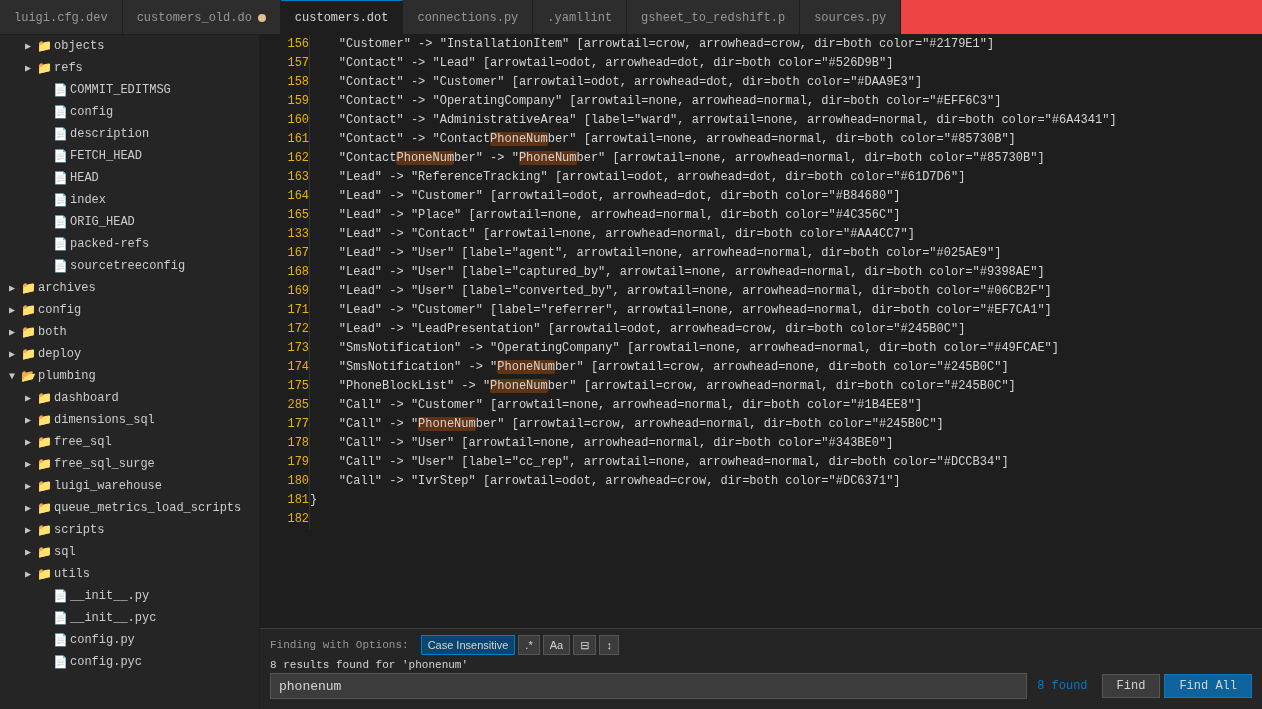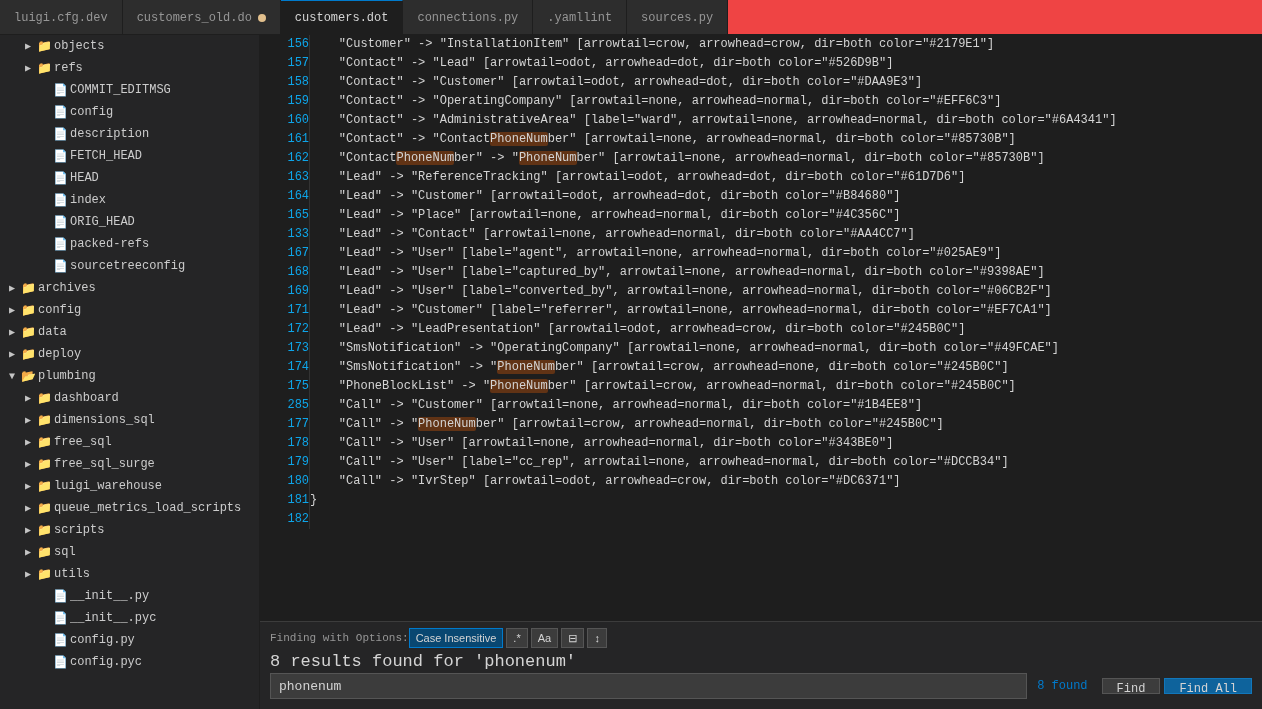--- a/index.html
+++ b/index.html
@@ -111,21 +111,21 @@
     .code-table {
       border-collapse: collapse;
       width: 100%;
     }
     .code-table td {
       padding: 0;
       vertical-align: top;
       white-space: pre;
     }
     .line-number {
-      color: #0ea5e9;
+      color: #eab308;
       text-align: right;
       padding: 0 12px 0 8px;
       user-select: none;
       font-size: 12px;
       min-width: 42px;
       border-right: 1px solid #333;
       background: #1e1e1e;
     }
     .line-content {
       padding: 0 8px;
@@ -166,55 +166,55 @@
       white-space: nowrap;
     }
     .find-btn {
       background: #3c3c3c;
       border: 1px solid #555;
       color: #d4d4d4;
       font-family: inherit;
       font-size: 12px;
       padding: 3px 14px;
       cursor: pointer;
-      height: 16px;
+      height: 24px;
       margin-left: 4px;
     }
     .find-btn.primary {
       background: #0e639c;
       border-color: #1177bb;
     }
 
     .find-options-row {
       display: flex;
       align-items: center;
       font-size: 11px;
       color: #969696;
       margin-bottom: 2px;
     }
     .find-options-label {
-      margin-right: 0;
+      margin-right: 12px;
     }
     .find-option-btn {
       background: #3c3c3c;
       border: 1px solid #555;
       color: #d4d4d4;
       font-size: 11px;
       padding: 1px 6px;
       cursor: pointer;
       margin-right: 3px;
       height: 20px;
     }
     .find-option-btn.active {
       background: #094771;
       border-color: #007acc;
     }
     .results-info {
       color: #d4d4d4;
-      font-size: 17px;
+      font-size: 11px;
       padding: 2px 0;
     }
     .replace-row {
       display: flex;
       align-items: center;
     }
     .replace-input {
       background: #3c3c3c;
       border: 1px solid #555;
       color: #858585;
@@ -241,20 +241,23 @@
   <div class="tab active">
     <span>customers.dot</span>
   </div>
   <div class="tab">
     <span>connections.py</span>
   </div>
   <div class="tab">
     <span>.yamllint</span>
   </div>
   <div class="tab">
+    <span>gsheet_to_redshift.p</span>
+  </div>
+  <div class="tab">
     <span>sources.py</span>
   </div>
 </div>
 
 <div class="main-layout">
 
   <div class="sidebar">
 
     <div class="sidebar-item" style="padding-left:20px">
       <span class="chevron">▶</span>
@@ -322,21 +325,21 @@
 
     <div class="sidebar-item" style="padding-left:4px">
       <span class="chevron">▶</span>
       <span class="file-icon folder-icon">📁</span>
       <span class="item-label">config</span>
     </div>
 
     <div class="sidebar-item" style="padding-left:4px">
       <span class="chevron">▶</span>
       <span class="file-icon folder-icon">📁</span>
-      <span class="item-label">data</span>
+      <span class="item-label">both</span>
     </div>
 
     <div class="sidebar-item" style="padding-left:4px">
       <span class="chevron">▶</span>
       <span class="file-icon folder-icon">📁</span>
       <span class="item-label">deploy</span>
     </div>
 
     <div class="sidebar-item" style="padding-left:4px">
       <span class="chevron">▼</span>

